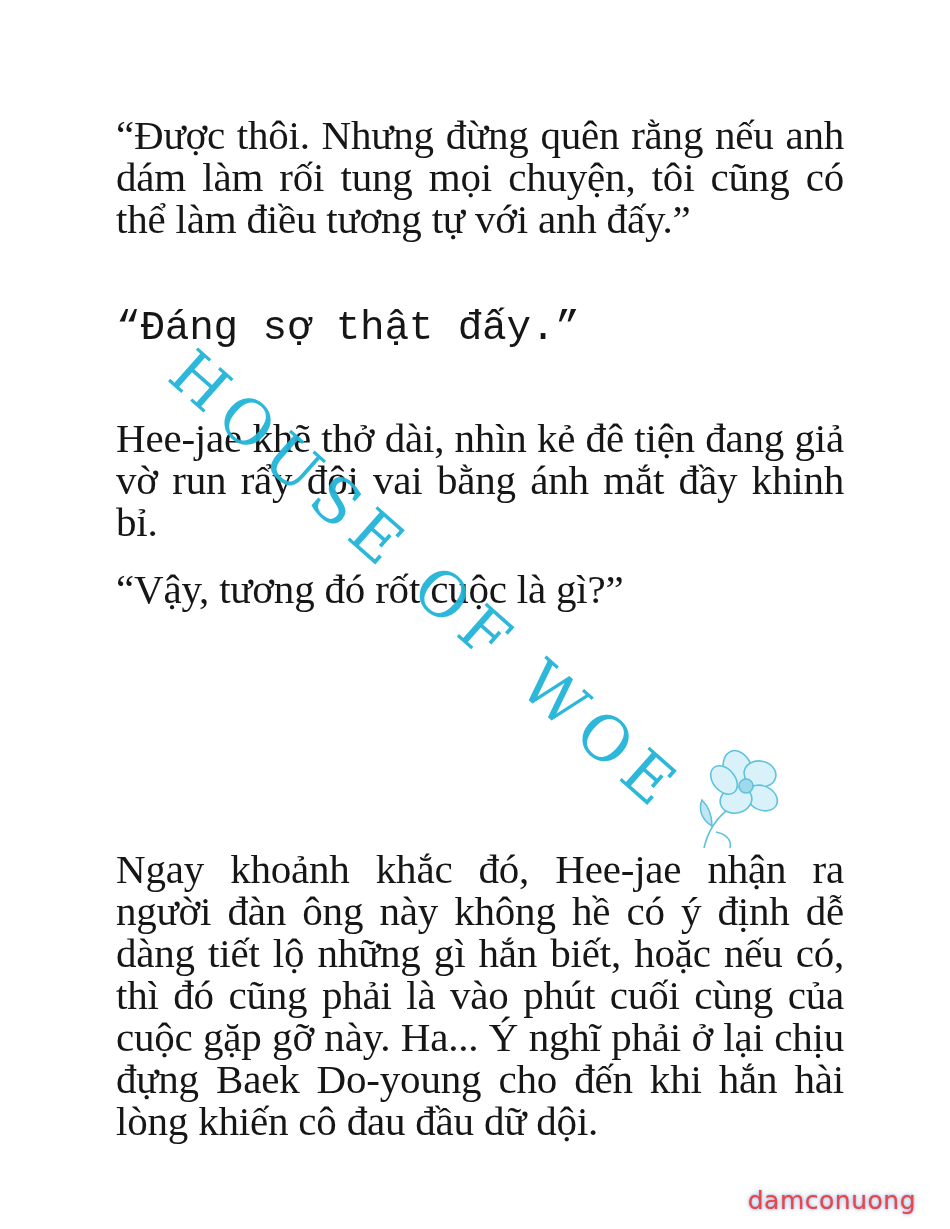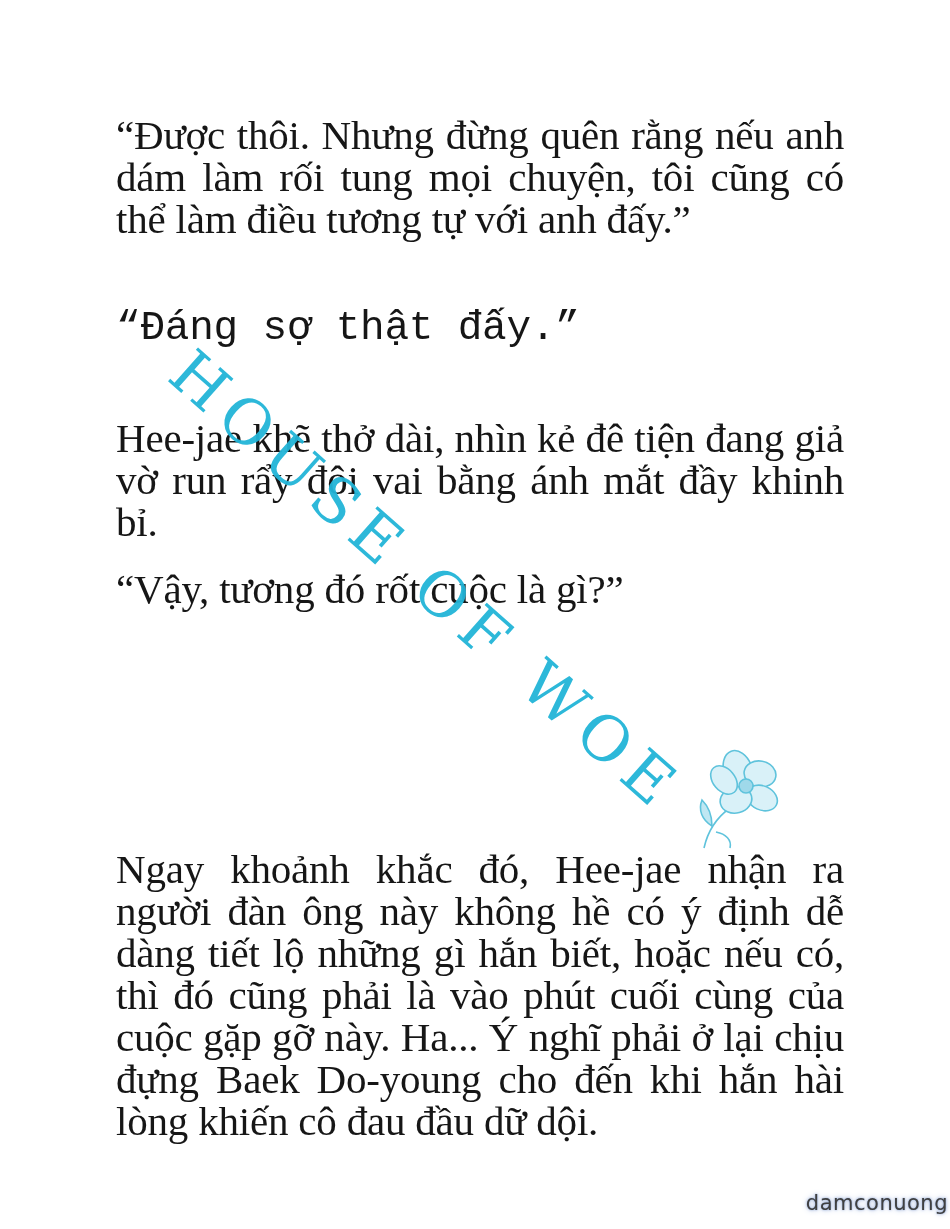--- a/index.html
+++ b/index.html
@@ -50,25 +50,25 @@
     .flower {
       position: absolute;
       left: 686px;
       top: 740px;
       width: 100px;
       height: 110px;
       pointer-events: none;
     }
     .site-mark {
       position: absolute;
-      right: 2px;
+      right: 34px;
       bottom: 14px;
       font-family: "DejaVu Sans", sans-serif;
-      font-size: 21px;
-      color: #404040;
+      font-size: 25px;
+      color: #ef4444;
       letter-spacing: 0.5px;
       text-shadow: 0 0 3px #9bb0d8, 0 0 6px #b8c6e6, 0 0 1px #8ea4d0;
     }
   </style>
 </head>
 <body>
 
 <div class="page">
 
   <p class="para justify" style="top:110px;">“Được thôi. Nhưng đừng quên rằng nếu anh dám làm rối tung mọi chuyện, tôi cũng có thể làm điều tương tự với anh đấy.”</p>

